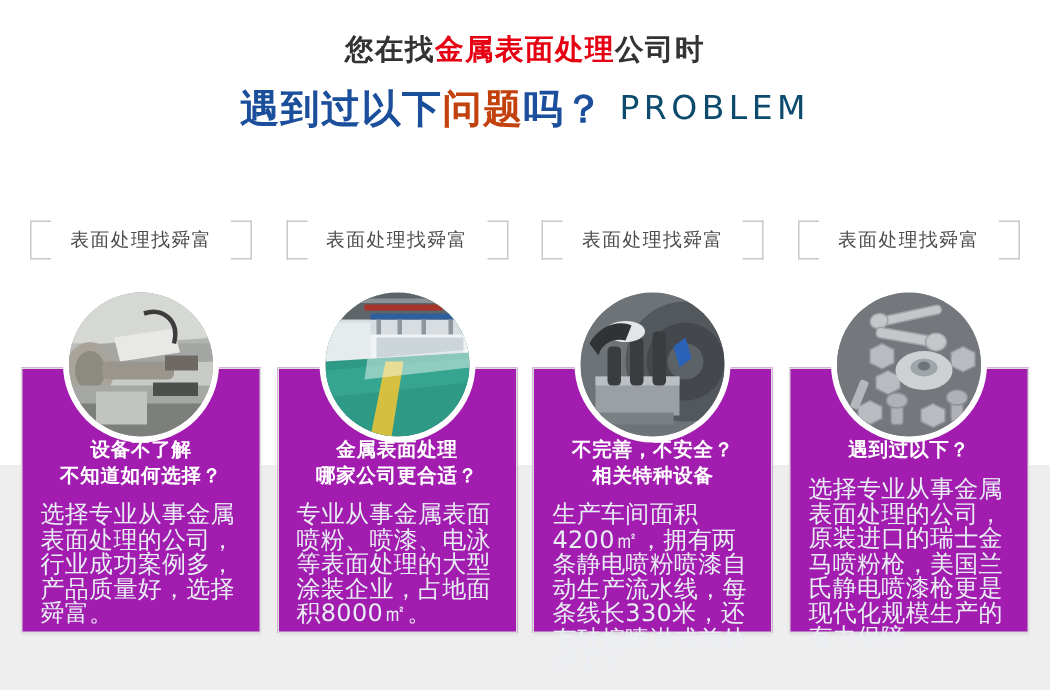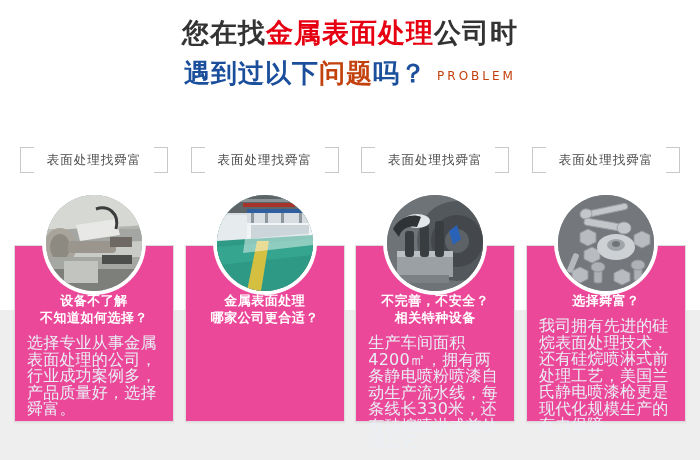--- a/index.html
+++ b/index.html
@@ -12,31 +12,31 @@
 
   
   .gray-band {
     position:absolute; left:0; right:0; top:310px; bottom:0;
     background:#eeeeee;
   }
 
   
   .heading { position:absolute; left:0; right:0; top:18px; text-align:center; z-index:5; }
   .head-line1 {
-    font-size:27px; line-height:30px; font-weight:bold;
+    font-size:19px; line-height:30px; font-weight:bold;
     letter-spacing:1px; color:#333333; white-space:nowrap;
   }
   .head-line1 .hl { color:#e60012; }
   .head-line2 {
     margin-top:7px; font-size:26px; line-height:36px; font-weight:bold;
     letter-spacing:1px; color:#1b4f9c; white-space:nowrap;
   }
   .head-line2 .hl { color:#c2410c; }
   .head-line2 .en {
-    color:#c2410c; font-size:12px; font-weight:normal;
+    color:#0c4a6e; font-size:22px; font-weight:normal;
     letter-spacing:3px; margin-left:10px; vertical-align:2px;
   }
 
   
   .cards {
     position:absolute; left:14px; top:145px;
     width:672px; height:290px;
     display:flex; justify-content:space-between; z-index:4;
   }
   .card { position:relative; width:160px; height:290px; }
@@ -54,21 +54,21 @@
     border-style:solid; border-width:0;
   }
   .card-tag .br.tl { left:0;  top:2px; border-top-width:1px; border-left-width:1px; }
   .card-tag .br.tr { right:0; top:2px; border-top-width:1px; border-right-width:1px; }
   .card-tag .br.bl { left:0;  bottom:2px; border-bottom-width:1px; border-left-width:1px; }
   .card-tag .br.br2{ right:0; bottom:2px; border-bottom-width:1px; border-right-width:1px; }
 
   
   .panel {
     position:absolute; left:0; top:100px; width:160px; height:177px;
-    background:#ec4899;
+    background:#a21caf;
     border:1px solid #dcdcdc;
     padding:46px 12px 10px;
     text-align:center;
     box-shadow:0 1px 2px rgba(0,0,0,0.06);
   }
   .panel-title {
     color:#ffffff; font-size:13px; font-weight:bold;
     line-height:17px; letter-spacing:0.5px;
   }
   .panel-body {
@@ -145,20 +145,21 @@
         <span class="br tr"></span>
         <span class="br bl"></span>
         <span class="br br2"></span>
         <span class="tag-text">表面处理找舜富</span>
       </div>
       <div class="panel">
         <div class="panel-title">
           <div>金属表面处理</div>
           <div>哪家公司更合适？</div>
         </div>
+        <div class="panel-body">专业从事金属表面喷粉、喷漆、电泳等表面处理的大型涂装企业，占地面积8000㎡。</div>
       </div>
       <div class="photo-wrap">
         <div class="photo">
           <svg viewBox="0 0 96 96" aria-hidden="true">
             <rect width="96" height="96" fill="#3a8f7e"></rect>
             <rect width="96" height="46" fill="#d7dde0"></rect>
             <rect y="0" width="96" height="18" fill="#5d6568"></rect>
             <rect x="0" y="4" width="96" height="3" fill="#8c9396"></rect>
             <rect x="26" y="8" width="52" height="4" fill="#a8332a"></rect>
             <rect x="30" y="14" width="60" height="4" fill="#2f5f9e"></rect>
@@ -221,23 +222,23 @@
     <div class="card">
       <div class="card-tag">
         <span class="br tl"></span>
         <span class="br tr"></span>
         <span class="br bl"></span>
         <span class="br br2"></span>
         <span class="tag-text">表面处理找舜富</span>
       </div>
       <div class="panel">
         <div class="panel-title">
-          <div>选择舜富？</div>
-        </div>
-        <div class="panel-body">我司拥有先进的硅烷表面处理技术，还有硅烷喷淋式前处理工艺，美国兰氏静电喷漆枪更是现代化规模生产的有力保障。</div>
+          <div>遇到过以下？</div>
+        </div>
+        <div class="panel-body">选择专业从事金属表面处理的公司，原装进口的瑞士金马喷粉枪，美国兰氏静电喷漆枪更是现代化规模生产的有力保障。</div>
       </div>
       <div class="photo-wrap">
         <div class="photo">
           <svg viewBox="0 0 96 96" aria-hidden="true">
             <rect width="96" height="96" fill="#74787c"></rect>
             <g fill="#c3c7ca" stroke="#9ea2a6" stroke-width="1">
               <rect x="30" y="12" width="40" height="6" rx="3" transform="rotate(-12 50 15)"></rect>
               <ellipse cx="28" cy="19" rx="6" ry="5" transform="rotate(-12 28 19)"></ellipse>
               <rect x="26" y="26" width="38" height="7" rx="3" transform="rotate(10 45 29)"></rect>
               <ellipse cx="66" cy="33" rx="7" ry="6"></ellipse>

